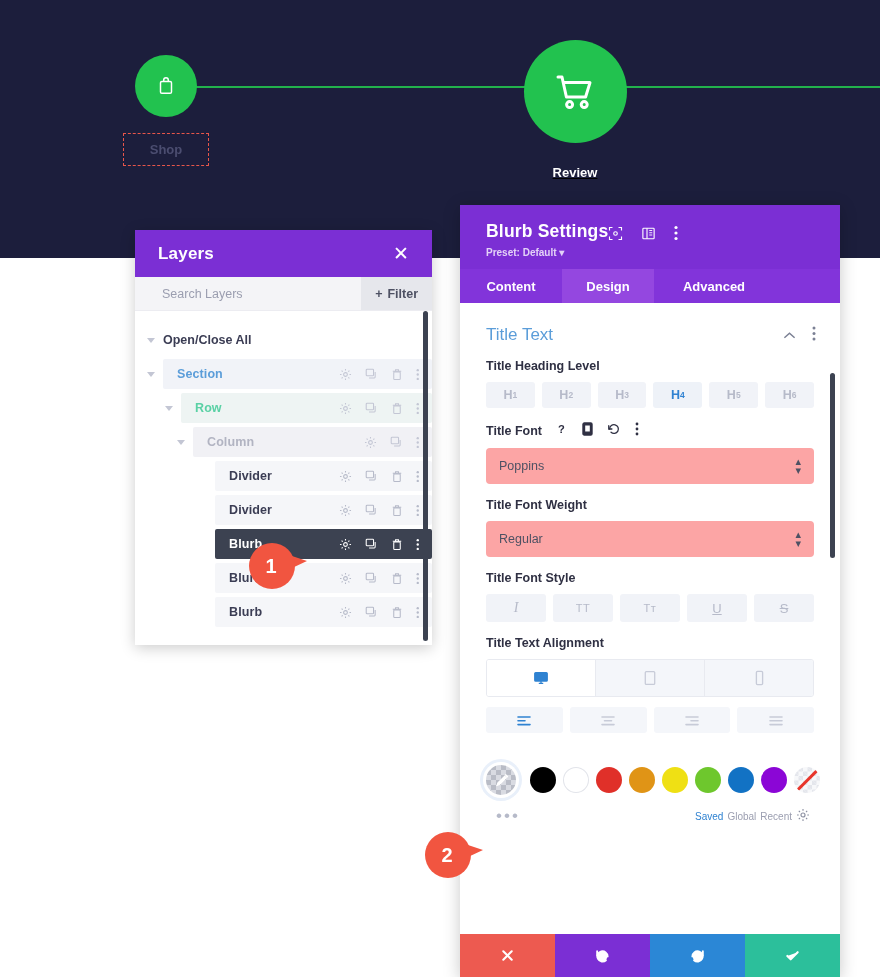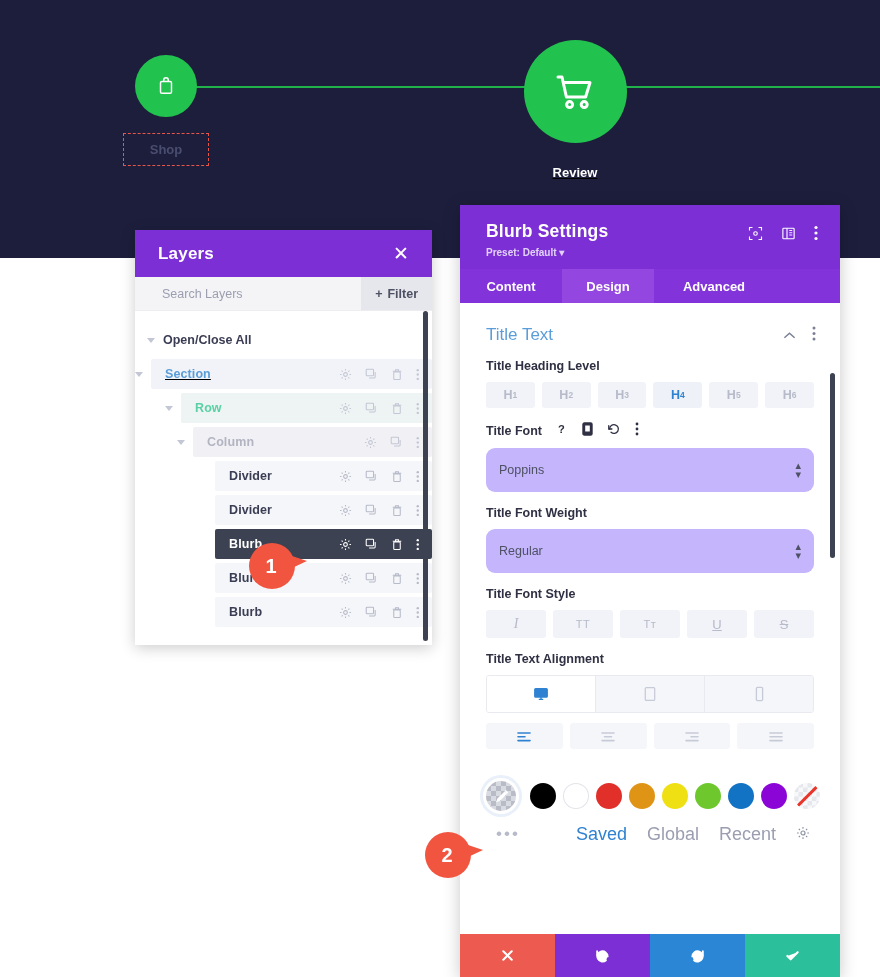--- a/index.html
+++ b/index.html
@@ -104,21 +104,21 @@
   .row-body {
     flex:1; display:flex; align-items:center; justify-content:space-between;
     height:30px; padding:0 13px 0 14px;
     border-radius:2px;
   }
   .row-label { font-weight:bold; letter-spacing:.1px; }
   .row-icons { display:flex; align-items:center; gap:13px; }
   .row-icons svg { display:block; }
   .lvl-root   { padding-left:12px; }
   .lvl-1 .row-body { background:#f1f3f8; }
-  .lvl-1 { padding-left:0;text-decoration:underline; }
+  .lvl-1 { padding-left:12px; }
   .lvl-2 { padding-left:30px; }
   .lvl-2 .row-body { background:#eef4f3; }
   .lvl-3 { padding-left:42px;justify-content:flex-end; }
   .lvl-3 .row-body { background:#f1f1f5; }
   .lvl-4 { padding-left:64px; }
   .lvl-4 .row-body { background:#f5f6f9;gap:19px; }
   .row-open-close { font-weight:bold; color:#3b3d54; font-size:12.5px; }
   .c-section { color:#5b9dd9; }
   .c-row     { color:#5ad1a5; }
   .c-column  { color:#b2b4c2; }
@@ -156,21 +156,21 @@
   
   #settings-modal {
     position:absolute; left:460px; top:205px; width:380px; height:772px;
     background:#ffffff;
     box-shadow:0 3px 16px rgba(0,0,0,.22);
     display:flex; flex-direction:column;
     z-index:6;
   }
   #modal-header {
     background:#7b2fd4; padding:16px 22px 11px 26px;
-    display:flex; justify-content:space-between; align-items:flex-start;
+    display:flex; justify-content:flex-start; align-items:flex-start;
   }
   #modal-title { color:#fff; font-size:17.5px; font-weight:bold; letter-spacing:.2px; }
   #modal-preset { color:#e3d2f7; font-size:10px; margin-top:5px; font-weight:bold; }
   #modal-header-icons { display:flex; align-items:center; gap:18px; padding-top:4px; }
   #modal-tabs { display:flex; background:#8234da; height:34px; }
   .modal-tab {
     display:flex; align-items:center; justify-content:center;
     color:#ffffff; font-size:13px; font-weight:bold;
     cursor:pointer;
   }
@@ -204,21 +204,21 @@
   .heading-levels { display:flex; gap:7px; }
   .heading-btn {
     flex:1; height:26px; background:#f1f3f8; border-radius:3px;
     display:flex; align-items:center; justify-content:center;
     font-size:12.5px; color:#b6bac9; font-weight:bold; cursor:pointer;
   }
   .heading-btn sub { font-size:8.5px; }
   .heading-btn.active { color:#2f82d1; background:#eef2f8; }
 
   .select-box {
-    height:44px; background:#c4b5fd; border-radius:9px;
+    height:36px; background:#fca5a5; border-radius:4px;
     display:flex; align-items:center; justify-content:space-between;
     padding:0 13px; font-size:12.5px; color:#4e5163; cursor:pointer;
   }
   .select-arrows { color:#4e5163; font-size:11px; line-height:.8; text-align:center;}
 
   .style-btns { display:flex; gap:7px; }
   .style-btn {
     flex:1; height:28px; background:#f1f3f8; border-radius:3px;
     display:flex; align-items:center; justify-content:center;
     color:#b6bac9; font-size:13px; cursor:pointer;
@@ -270,21 +270,21 @@
   .swatch-none::after {
     content:""; position:absolute; left:-2px; top:11px;
     width:32px; height:2.5px; background:#e8352b;
     transform:rotate(-45deg);
   }
   #color-footer {
     display:flex; align-items:center; justify-content:space-between;
     margin-top:10px; padding-right:4px;
   }
   #color-dots { color:#b6bac9; font-size:17px; letter-spacing:2px; line-height:.6; padding-left:10px;}
-  #color-tabs { display:flex; align-items:center; gap:20px; font-size:18px; }
+  #color-tabs { display:flex; align-items:center; gap:4px; font-size:10px; }
   #color-tabs .ct { color:#9b9eb0; cursor:pointer; }
   #color-tabs .ct.active { color:#2f82d1; }
 
   
   #modal-footer { display:flex; height:43px; }
   .footer-btn {
     flex:1; display:flex; align-items:center; justify-content:center; cursor:pointer;
   }
   #btn-cancel { background:#ed5a50; }
   #btn-undo   { background:#7b2fd4; }

